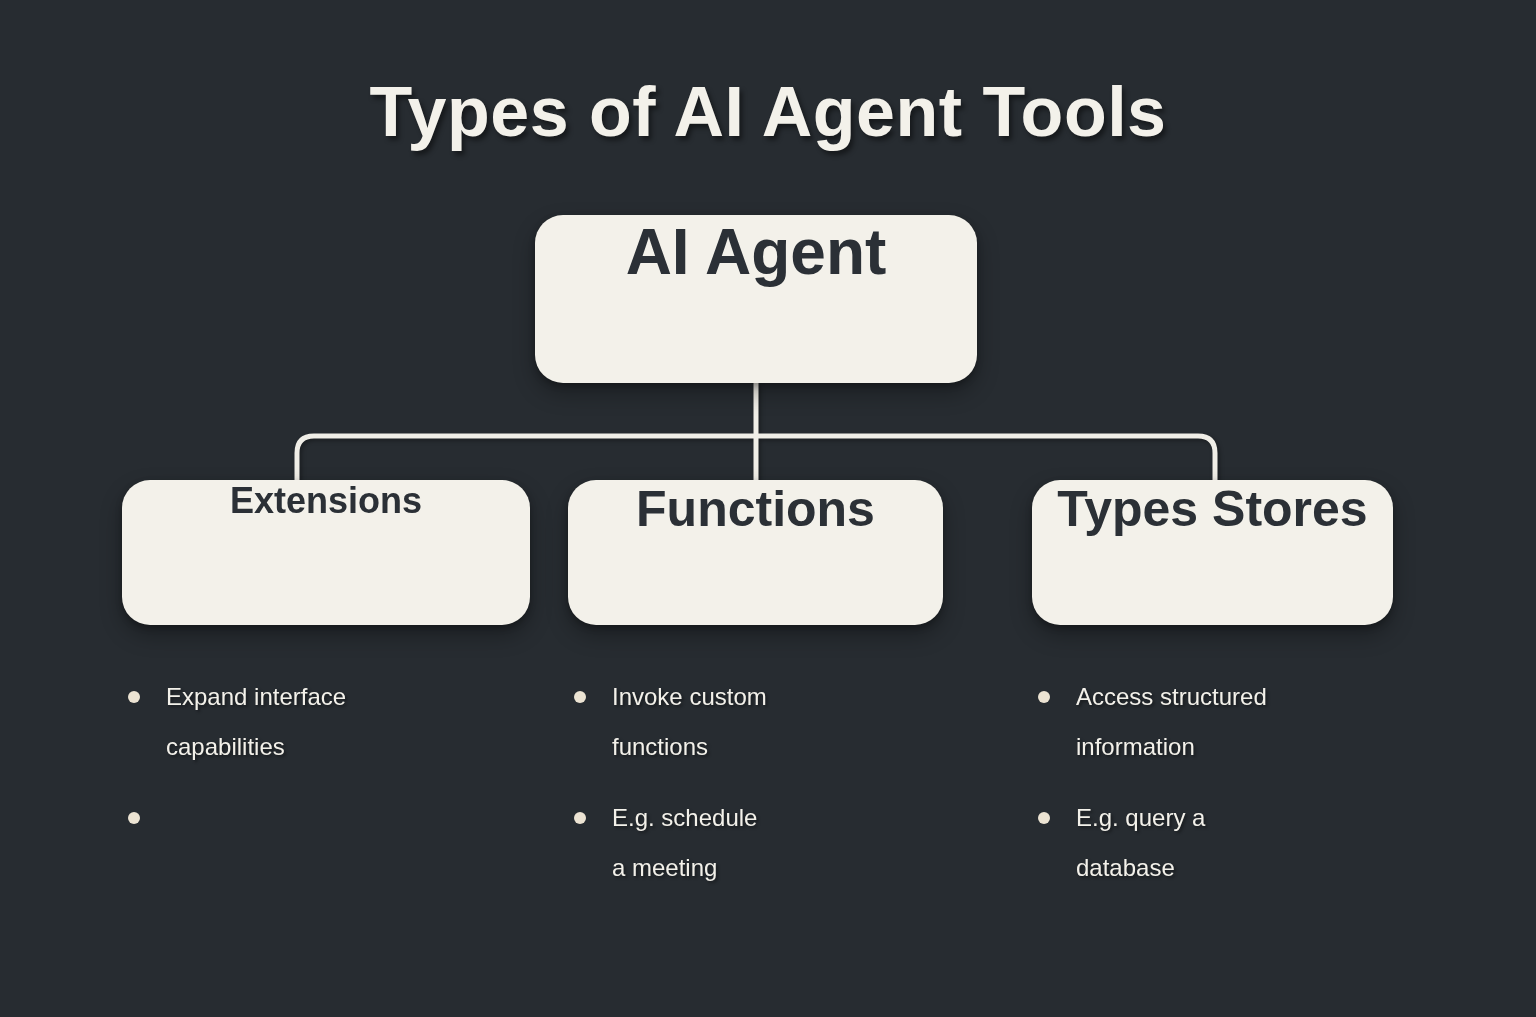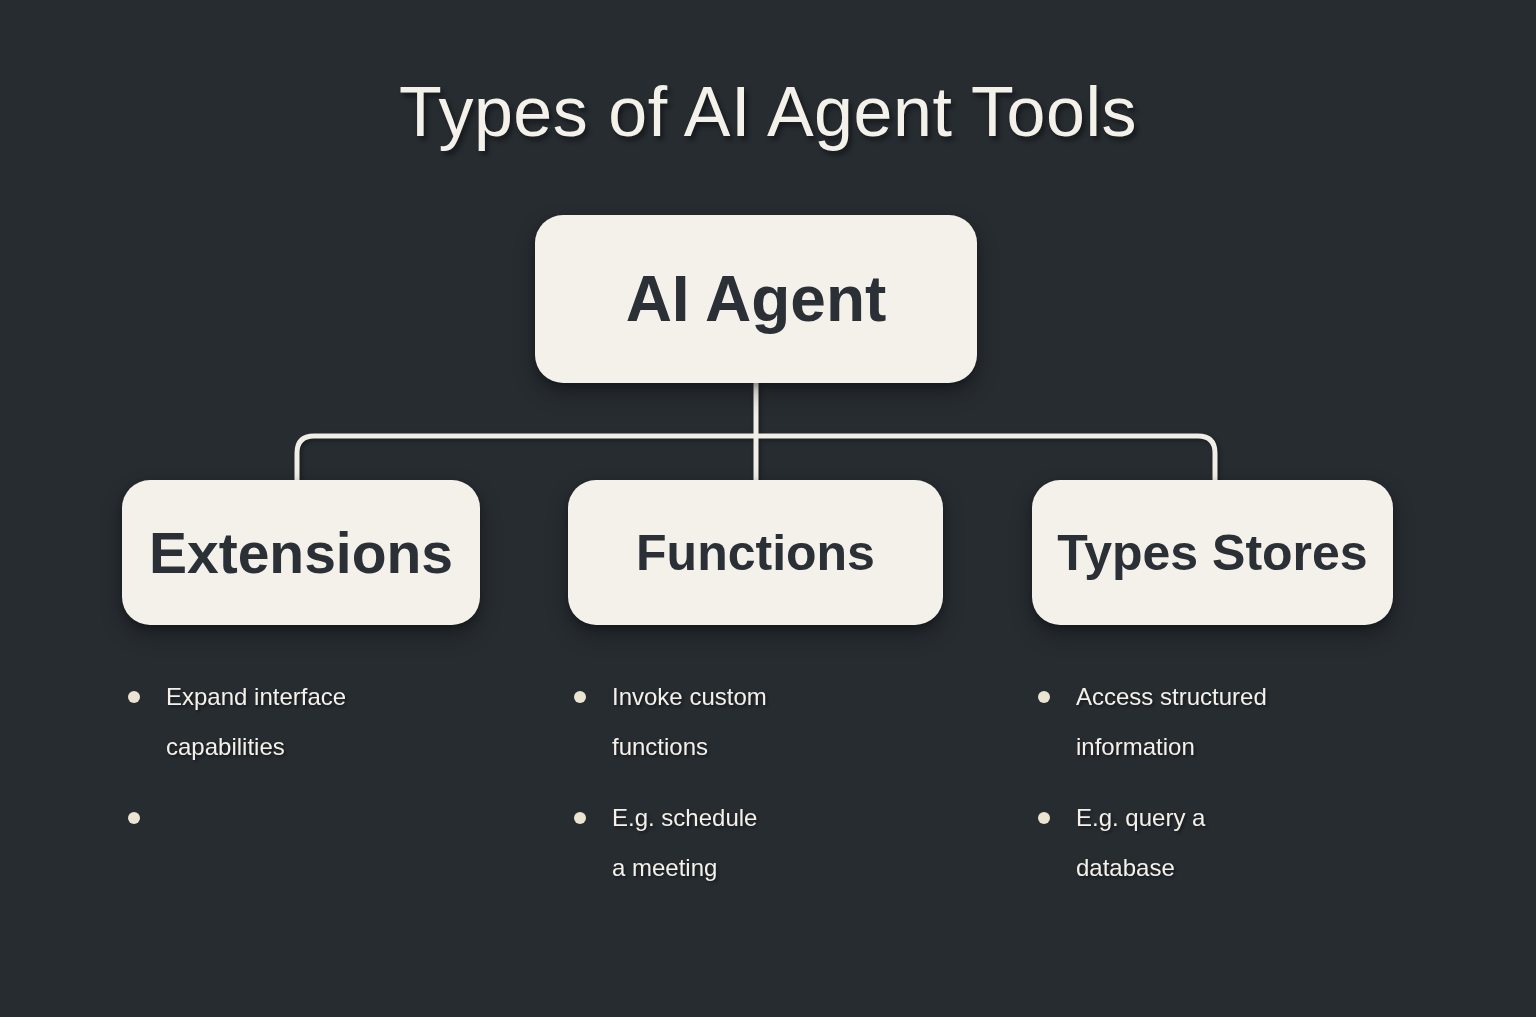--- a/index.html
+++ b/index.html
@@ -16,21 +16,21 @@
     font-family: "Liberation Sans", "DejaVu Sans", sans-serif;
   }
   .title {
     position: absolute;
     left: 0;
     top: 72px;
     width: 100%;
     margin: 0;
     text-align: center;
     font-size: 70px;
-    font-weight: normal;
+    font-weight: bold;
     letter-spacing: 0.5px;
     color: var(--text-light, #f3f1ea);
     text-shadow: 3px 4px 5px rgba(0,0,0,0.45);
   }
   svg.connectors {
     position: absolute;
     left: 0;
     top: 0;
     width: 1536px;
     height: 1017px;
@@ -39,28 +39,28 @@
   .cline {
     stroke: var(--connector, #f0eee7);
     stroke-width: 5;
     fill: none;
   }
   .node {
     position: absolute;
     background: var(--box-fill, #f3f1ea);
     border-radius: 28px;
     display: flex;
-    align-items: center;
+    align-items: flex-start;
     justify-content: center;
     color: var(--box-text, #2b3036);
     font-weight: bold;
     box-shadow: 0 10px 22px rgba(0,0,0,0.30), 0 3px 6px rgba(0,0,0,0.25);
   }
   .node-root { left: 535px; top: 215px; width: 442px; height: 168px; font-size: 64px; }
-  .node-b0   { left: 122px; top: 480px; width: 358px; height: 145px; font-size: 57px; }
+  .node-b0   { left: 122px; top: 480px; width: 408px; height: 145px; font-size: 36px; }
   .node-b1   { left: 568px; top: 480px; width: 375px; height: 145px; font-size: 50px; }
   .node-b2   { left: 1032px; top: 480px; width: 361px; height: 145px; font-size: 50px; }
   .blist {
     position: absolute;
     margin: 0;
     padding: 0;
     list-style: none;
   }
   .list-0 { left: 122px; top: 672px; width: 370px; }
   .list-1 { left: 568px; top: 672px; width: 340px; }

